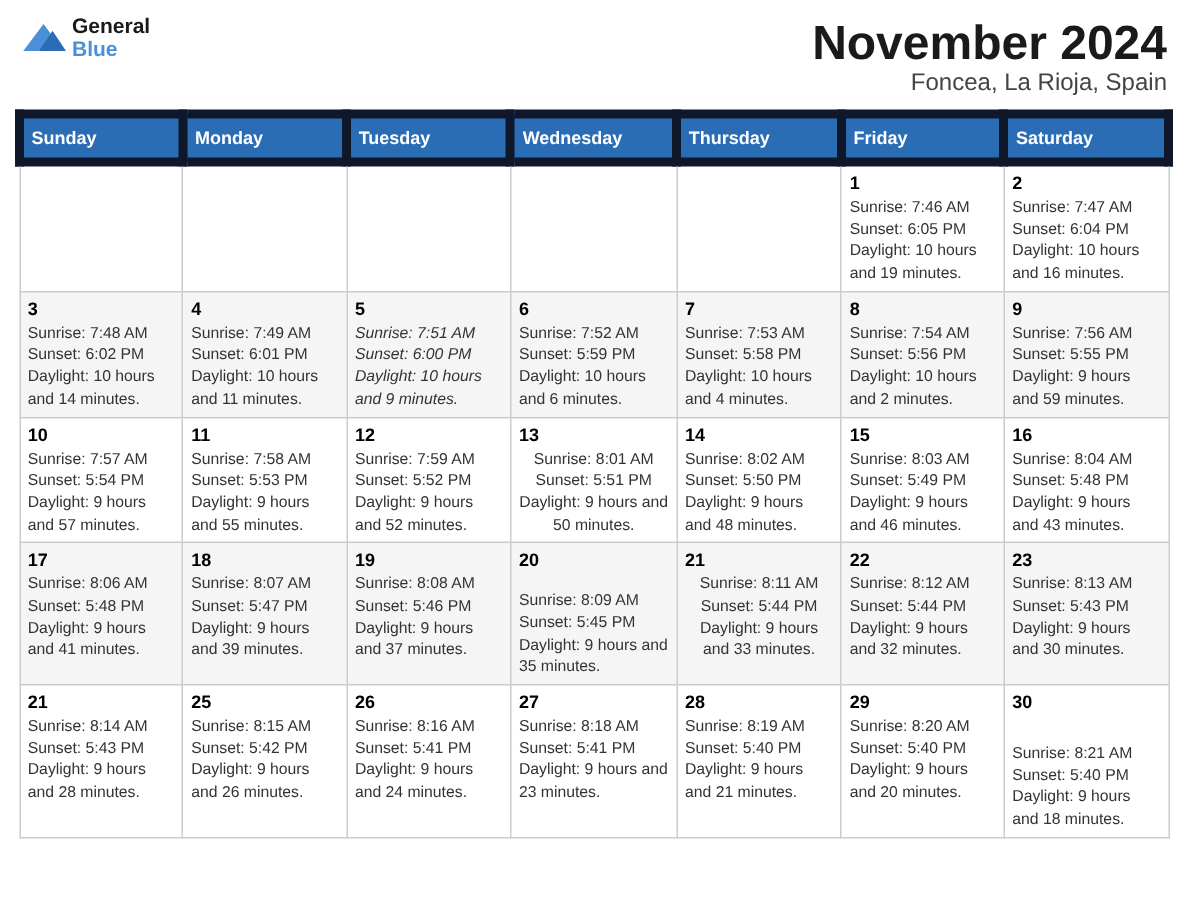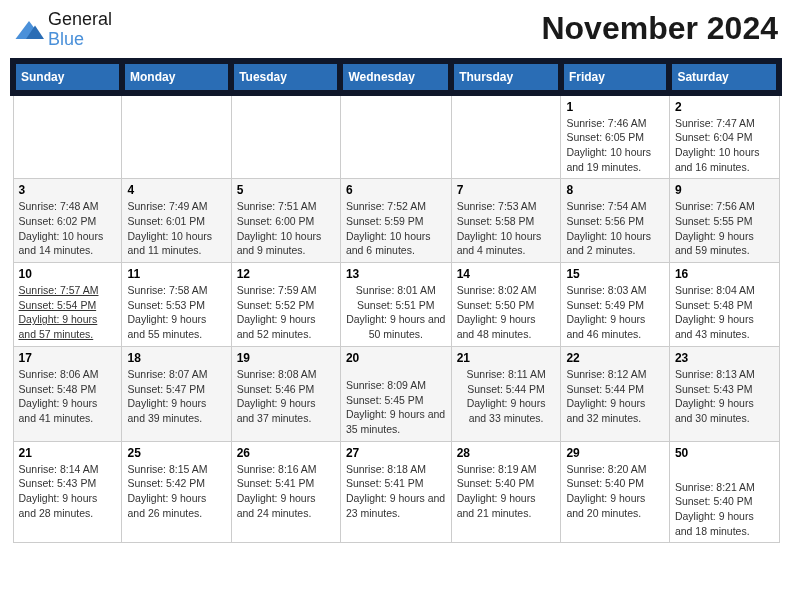--- a/index.html
+++ b/index.html
@@ -16,22 +16,22 @@
       align-items: flex-start;
       margin-bottom: 8px;
       padding: 0 4px;
     }
     .logo {
       display: flex;
       align-items: center;
       gap: 4px;
     }
     .logo-text {
-      font-size: 18px;
-      font-weight: normal;
+      font-size: 14px;
+      font-weight: bold;
       color: #1a1a1a;
       line-height: 1.1;
     }
     .logo-text span {
       color: #4a90d9;
     }
     .logo-icon {
       width: 30px;
       height: 24px;
     }
@@ -96,20 +96,21 @@
       <rect x="0" y="0" width="40" height="32" fill="#fff"></rect>
       <polygon points="20,4 38,28 2,28" fill="#4a90d9"></polygon>
       <polygon points="28,10 40,28 16,28" fill="#2a6db5"></polygon>
     </svg>
     <div class="logo-text">
       General<br><span>Blue</span>
     </div>
   </div>
   <div class="title-block">
     <div class="month-title">November 2024</div>
+    <div class="subtitle">Foncea, La Rioja, Spain</div>
   </div>
 </div>
 
 <table>
   <thead>
     <tr>
     <th>Sunday</th>
         <th>Monday</th>
         <th>Tuesday</th>
         <th>Wednesday</th>
@@ -146,21 +147,21 @@
 Daylight: 10 hours and 14 minutes.</div>
         </td>
         <td>
           <span class="day-number">4</span>
           <div class="day-info" style="white-space: pre-line;">Sunrise: 7:49 AM
 Sunset: 6:01 PM
 Daylight: 10 hours and 11 minutes.</div>
         </td>
         <td>
           <span class="day-number">5</span>
-          <div class="day-info" style="white-space: pre-line;">Sunrise: 7:51 AM
+          <div class="day-info" style="white-space: pre-line; font-style: italic;">Sunrise: 7:51 AM
 Sunset: 6:00 PM
 Daylight: 10 hours and 9 minutes.</div>
         </td>
         <td>
           <span class="day-number">6</span>
           <div class="day-info" style="white-space: pre-line;">Sunrise: 7:52 AM
 Sunset: 5:59 PM
 Daylight: 10 hours and 6 minutes.</div>
         </td>
         <td>
@@ -178,21 +179,21 @@
         <td>
           <span class="day-number">9</span>
           <div class="day-info" style="white-space: pre-line;">Sunrise: 7:56 AM
 Sunset: 5:55 PM
 Daylight: 9 hours and 59 minutes.</div>
         </td>
       </tr>
       <tr>
         <td>
           <span class="day-number">10</span>
-          <div class="day-info" style="white-space: pre-line; text-decoration: underline;">Sunrise: 7:57 AM
+          <div class="day-info" style="white-space: pre-line;">Sunrise: 7:57 AM
 Sunset: 5:54 PM
 Daylight: 9 hours and 57 minutes.</div>
         </td>
         <td>
           <span class="day-number">11</span>
           <div class="day-info" style="white-space: pre-line;">Sunrise: 7:58 AM
 Sunset: 5:53 PM
 Daylight: 9 hours and 55 minutes.</div>
         </td>
         <td>
@@ -301,20 +302,20 @@
 Sunset: 5:40 PM
 Daylight: 9 hours and 21 minutes.</div>
         </td>
         <td>
           <span class="day-number">29</span>
           <div class="day-info" style="white-space: pre-line;">Sunrise: 8:20 AM
 Sunset: 5:40 PM
 Daylight: 9 hours and 20 minutes.</div>
         </td>
         <td>
-          <span class="day-number">50</span>
+          <span class="day-number">30</span>
           <div class="day-info" style="white-space: pre-line; margin-top: 20px;">Sunrise: 8:21 AM
 Sunset: 5:40 PM
 Daylight: 9 hours and 18 minutes.</div>
         </td>
       </tr>
     </tbody>
 </table>
 
 </body></html>

